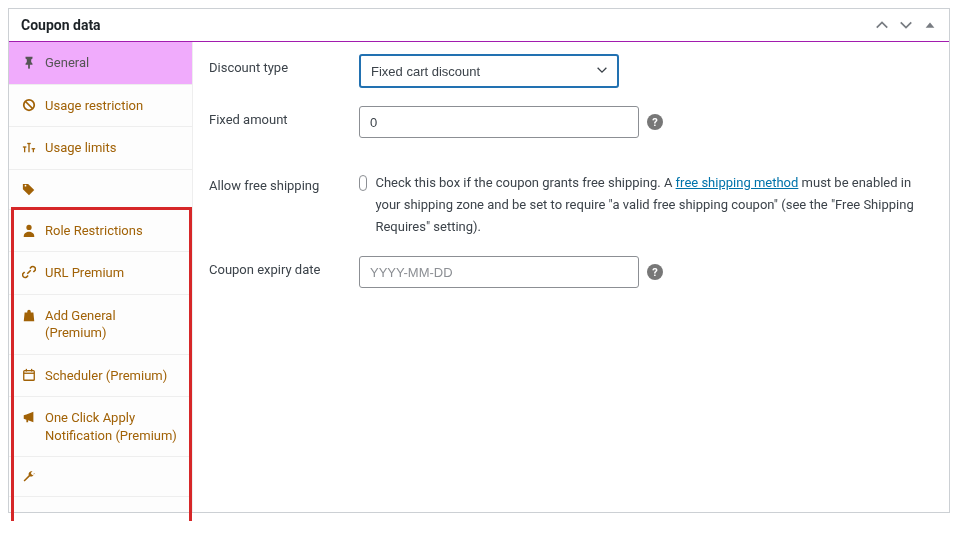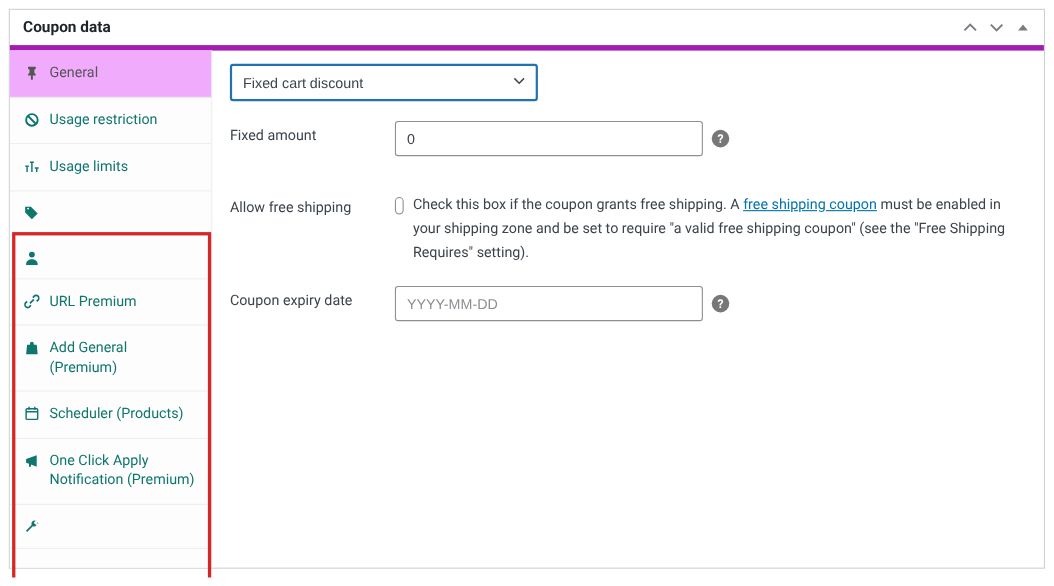--- a/index.html
+++ b/index.html
@@ -1,34 +1,34 @@
 <!DOCTYPE html>
 <html><head>
   <meta charset="utf-8">
   <style>
     * { box-sizing: border-box; margin: 0; padding: 0; }
     body { font-family: -apple-system, BlinkMacSystemFont, "Segoe UI", Roboto, sans-serif; font-size: 13px; color: #3c434a; background: #fff; padding: 8px; }
     .panel { border: 1px solid #ccd0d4; background: #fff; }
-    .panel-header { display: flex; align-items: center; justify-content: space-between; padding: 8px 12px; border-bottom: 5px solid #a21caf; }
+    .panel-header { display: flex; align-items: center; justify-content: space-between; padding: 8px 12px; border-bottom: 1px solid #a21caf; }
     .panel-title { font-size: 14px; font-weight: 700; color: #1d2327; }
     .panel-controls { display: flex; gap: 10px; align-items: center; color: #787c82; }
     .panel-controls span { cursor: pointer; display: inline-flex; align-items: center; }
     .panel-body { display: flex; min-height: 470px; }
     .sidebar { width: 184px; border-right: 1px solid #eee; background: #fdfdfd; position: relative; }
-    .tab { display: flex; align-items: flex-start; gap: 8px; padding: 12px 12px; border-bottom: 1px solid #eee; color: #0f766e; text-decoration: none; cursor: pointer; line-height: 1.35; }
+    .tab { display: flex; align-items: flex-start; gap: 8px; padding: 12px 12px; border-bottom: 1px solid #eee; color: #a16207; text-decoration: none; cursor: pointer; line-height: 1.35; }
     .tab.active { background: #f0abfc; color: #555; }
     .tab-icon { width: 16px; flex-shrink: 0; display: inline-flex; justify-content: center; align-items: center; font-size: 14px; margin-top: 1px; }
     .tab-label { flex: 1; }
     .highlight-box { position: absolute; left: 2px; right: 0px; top: 165px; height: 355px; border: 3px solid #d62728; pointer-events: none; }
     .content { flex: 1; padding: 12px 20px 20px 16px; }
     .row { display: flex; align-items: flex-start; margin-bottom: 18px; }
     .row.wide { align-items: flex-start; margin-top: 34px; }
     .label-col { width: 150px; padding-top: 6px; color: #3c434a; }
     .field-col { flex: 1; display: flex; align-items: flex-start; gap: 8px; max-width: 640px; }
-    .select-wrap { position: relative; width: 280px; }
+    .select-wrap { position: relative; width: 260px; }
     select { width: 100%; height: 34px; border: 2px solid #2271b1; border-radius: 3px; background: #fff; font-size: 13px; padding: 0 30px 0 10px; color: #3c434a; appearance: none; -webkit-appearance: none; }
     .select-caret { position: absolute; right: 10px; top: 50%; transform: translateY(-50%); pointer-events: none; color: #3c434a; }
     input[type=text] { width: 280px; height: 32px; border: 1px solid #8c8f94; border-radius: 3px; background: #fff; font-size: 13px; padding: 0 10px; color: #3c434a; }
     input[type=text]::placeholder { color: #8c8f94; }
     .help { width: 16px; height: 16px; border-radius: 50%; background: #777; color: #fff; font-size: 11px; font-weight: bold; display: inline-flex; align-items: center; justify-content: center; margin-top: 8px; cursor: help; }
     .checkbox-row { display: flex; align-items: flex-start; gap: 8px; max-width: 560px; line-height: 1.7; color: #3c434a; }
     .checkbox-row input[type=checkbox] { width: 16px; height: 16px; margin-top: 3px; border: 1px solid #8c8f94; border-radius: 4px; appearance: none; -webkit-appearance: none; background: #fff; cursor: pointer; }
     .checkbox-text a { color: #0073aa; text-decoration: underline; }
     .icon-svg { width: 14px; height: 14px; }
   </style>
@@ -95,20 +95,21 @@
             </svg>
           </span>
       </div>
       <div class="tab">
         <span class="tab-icon">
             <svg class="icon-svg" viewBox="0 0 16 16" fill="currentColor">
               <circle cx="8" cy="5" r="3"></circle>
               <path d="M2 15c0-3 3-5 6-5s6 2 6 5v1H2v-1z"></path>
             </svg>
           </span>
+        <span class="tab-label">Role Restrictions</span>
       </div>
       <div class="tab">
         <span class="tab-icon">
             <svg class="icon-svg" viewBox="0 0 16 16" fill="none" stroke="currentColor" stroke-width="1.8">
               <path d="M6 10l4-4M7 12l-2 2a3 3 0 01-4-4l2-2M9 4l2-2a3 3 0 014 4l-2 2"></path>
             </svg>
           </span>
         <span class="tab-label">URL Premium</span>
       </div>
       <div class="tab">
@@ -121,21 +122,21 @@
       </div>
       <div class="tab">
         <span class="tab-icon">
             <svg class="icon-svg" viewBox="0 0 16 16" fill="none" stroke="currentColor" stroke-width="1.5">
               <rect x="2" y="3" width="12" height="11" rx="1"></rect>
               <line x1="2" y1="6" x2="14" y2="6"></line>
               <line x1="5" y1="1" x2="5" y2="4"></line>
               <line x1="11" y1="1" x2="11" y2="4"></line>
             </svg>
           </span>
-        <span class="tab-label">Scheduler (Products)</span>
+        <span class="tab-label">Scheduler (Premium)</span>
       </div>
       <div class="tab">
         <span class="tab-icon">
             <svg class="icon-svg" viewBox="0 0 16 16" fill="currentColor">
               <path d="M2 6v4l3 1v3h2v-2.3L13 14V2L5 5 2 6z"></path>
             </svg>
           </span>
         <span class="tab-label">One Click Apply Notification (Premium)</span>
       </div>
       <div class="tab">
@@ -143,20 +144,21 @@
             <svg class="icon-svg" viewBox="0 0 16 16" fill="currentColor">
               <path d="M13.5 3a3.5 3.5 0 01-4.6 4.3L3 13.2 1.8 12l5.9-5.9A3.5 3.5 0 0112 1.5l-2 2L11 5l1.5 1 2-2c.3.3.5.6.5 1z"></path>
             </svg>
           </span>
       </div>
       <div class="highlight-box"></div>
     </div>
 
     <div class="content">
       <div class="row">
+        <div class="label-col">Discount type</div>
         <div class="field-col">
           <div class="select-wrap">
             <select>
               <option>Fixed cart discount</option>
             </select>
             <span class="select-caret"><svg class="icon-svg" viewBox="0 0 16 16">
                   <path d="M3 6 L8 11 L13 6" fill="none" stroke="currentColor" stroke-width="1.5"></path>
                 </svg></span>
           </div>
         </div>
@@ -169,21 +171,21 @@
           <span class="help">?</span>
         </div>
       </div>
 
       <div class="row wide">
         <div class="label-col">Allow free shipping</div>
         <div class="field-col">
           <div class="checkbox-row">
             <input type="checkbox" style="">
             <div class="checkbox-text">
-              <span>Check this box if the coupon grants free shipping. A </span><a href="#">free shipping coupon</a><span> must be enabled in your shipping zone and be set to require "a valid free shipping coupon" (see the "Free Shipping Requires" setting).</span>
+              <span>Check this box if the coupon grants free shipping. A </span><a href="#">free shipping method</a><span> must be enabled in your shipping zone and be set to require "a valid free shipping coupon" (see the "Free Shipping Requires" setting).</span>
             </div>
           </div>
         </div>
       </div>
 
       <div class="row">
         <div class="label-col">Coupon expiry date</div>
         <div class="field-col">
           <input type="text" placeholder="YYYY-MM-DD" style="">
           <span class="help">?</span>

